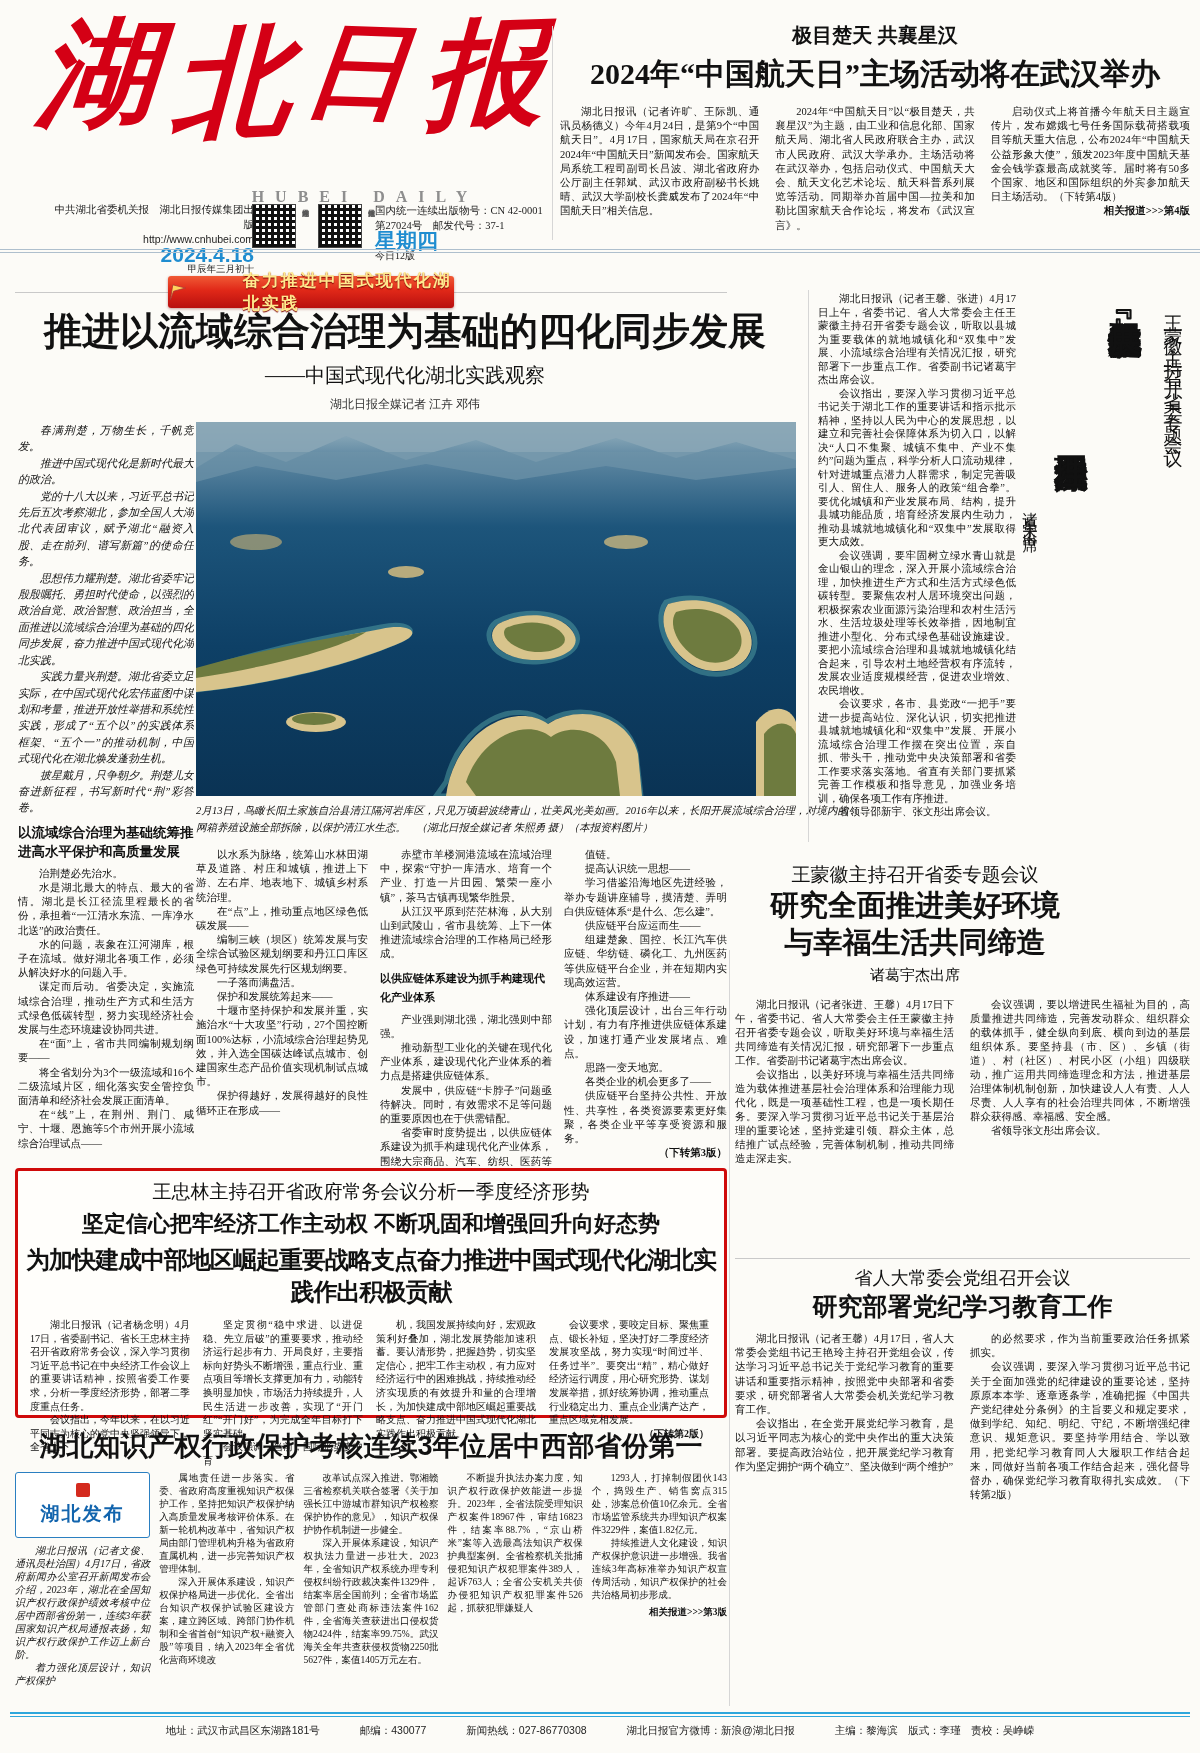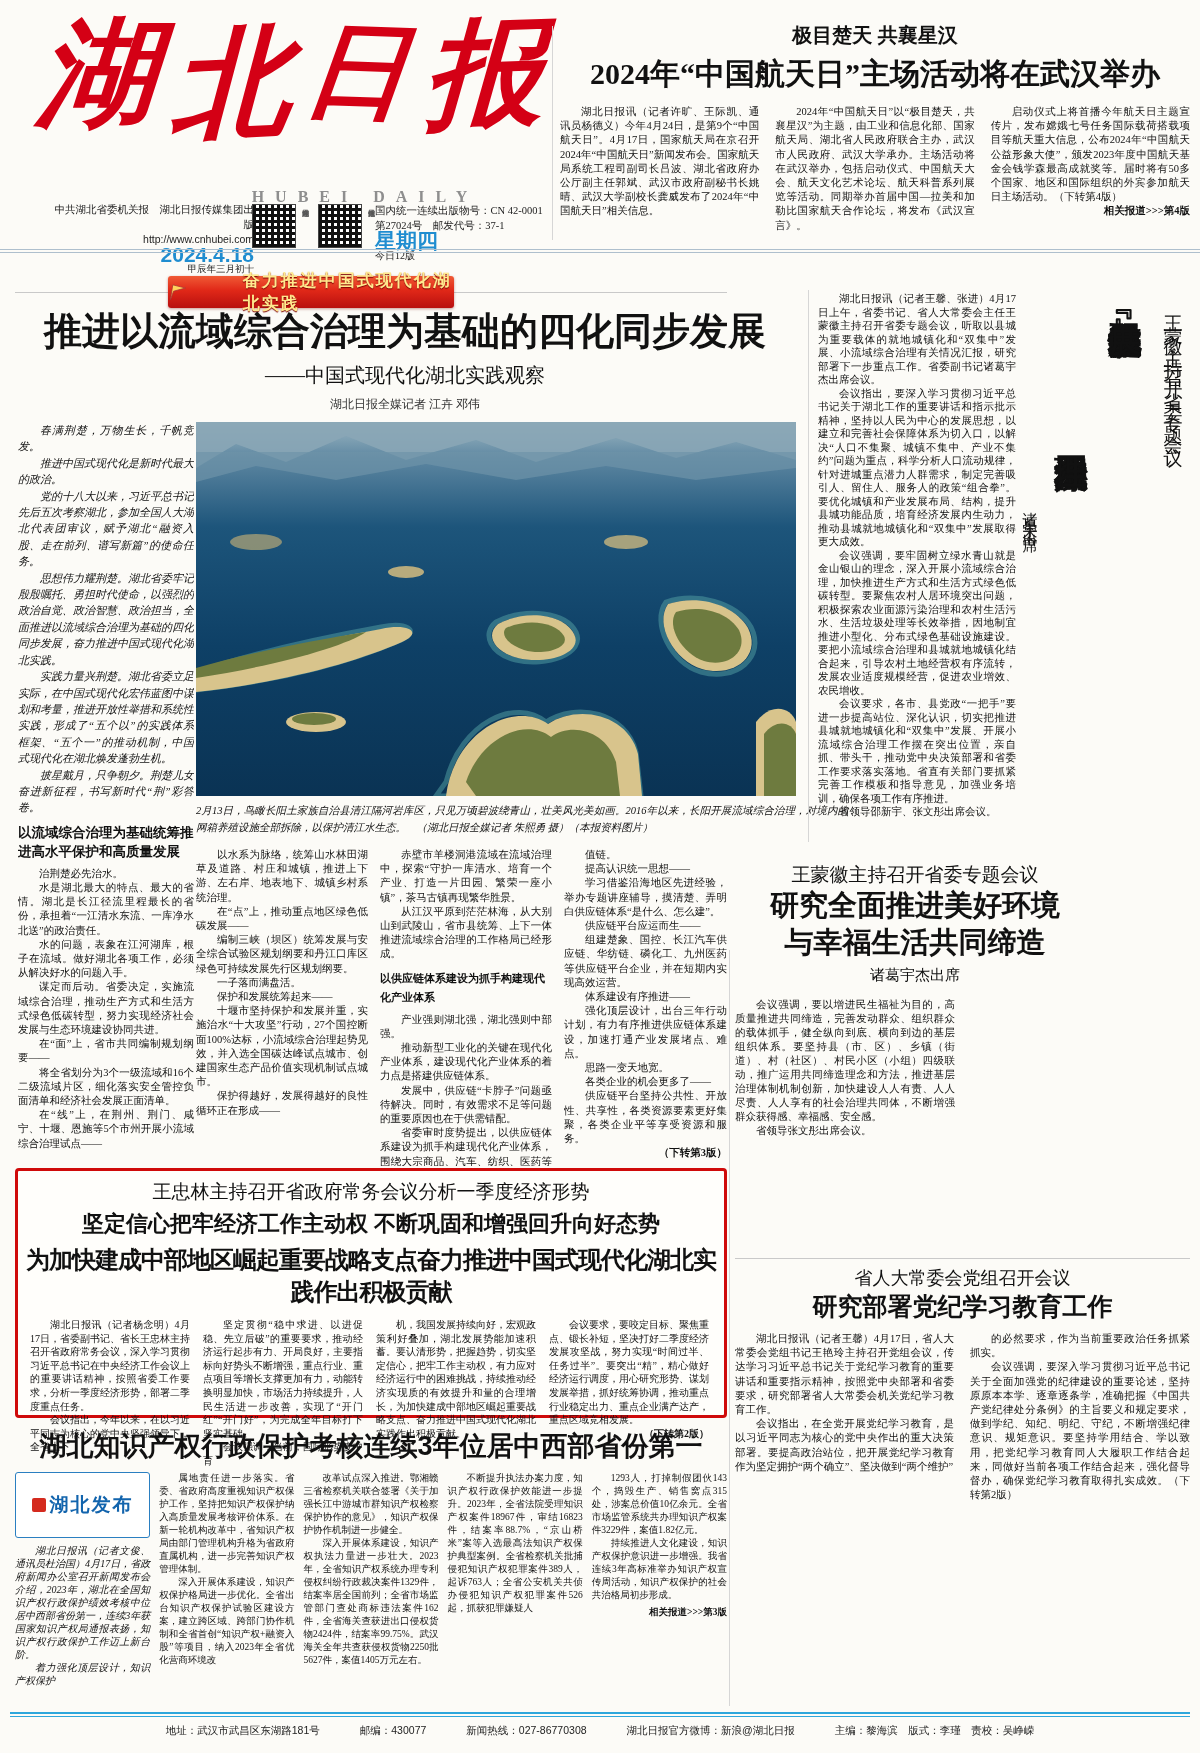--- a/index.html
+++ b/index.html
@@ -39,21 +39,21 @@
   .intro p{font-style:italic;font-size:11px;line-height:16.4px;}
   .subhead{font-family:"Liberation Sans",sans-serif;font-weight:900;font-size:13.5px;line-height:19px;text-align:left;margin:7px 0 6px;}
   
   .redbox{border:3px solid #cf0a0a;border-radius:4px;background:#fffefb;}
   
   .vtext{writing-mode:vertical-rl;text-orientation:upright;}
   
   .footer-line{background:#2fa7dc;}
   .caption{font-style:italic;font-size:10.5px;line-height:17px;text-align:justify;}
   .brandbox{border:1px solid #2a7fc1;border-radius:3px;background:#fff;height:64px;
-            display:flex;flex-direction:row;align-items:center;justify-content:center;gap:4px;margin-bottom:6px;}
+            display:flex;flex-direction:column;align-items:center;justify-content:center;gap:4px;margin-bottom:6px;}
   .brandbox .bb-title{color:#1264ad;font-family:"Liberation Sans",sans-serif;font-weight:900;font-size:19px;letter-spacing:2px;}
   .bb-icon{width:14px;height:14px;background:#d42a1e;border-radius:2px;}
   .photo-svg{display:block;}
 </style>
 </head>
 <body>
 
 <div class="page">
 
   <div class="abs" style="left:38px;top:16px;width:505px;height:168px;">
@@ -292,20 +292,24 @@
   <div class="abs vtext" style="left:1160px;top:300px;height:460px;font-size:19px;letter-spacing:11px;font-family:'Liberation Sans',sans-serif;">王蒙徽主持召开省委专题会议</div>
   <div class="abs vtext bigh" style="left:1102px;top:298px;height:640px;font-size:33px;text-align:left;">加快推进县城就地城镇化和『双集中』发展</div>
   <div class="abs vtext bigh" style="left:1048px;top:430px;height:445px;font-size:33px;text-align:left;">深入开展小流域综合治理</div>
   <div class="abs vtext" style="left:1020px;top:500px;height:140px;font-size:15px;letter-spacing:5px;">诸葛宇杰出席</div>
 
   <div class="abs kicker" style="left:735px;top:862px;width:360px;font-size:19px;font-weight:normal;">王蒙徽主持召开省委专题会议</div>
   <div class="abs bigh" style="left:735px;top:886px;width:360px;font-size:29px;">研究全面推进美好环境</div>
   <div class="abs bigh" style="left:735px;top:923px;width:360px;font-size:29px;">与幸福生活共同缔造</div>
   <div class="abs" style="left:735px;top:966px;width:360px;text-align:center;font-size:15px;">诸葛宇杰出席</div>
   <div class="abs" style="left:735px;top:998px;width:455px;display:flex;gap:16px;height:254px;overflow:hidden;">
+    <div class="col" style="width:219px;font-size:10.5px;line-height:14px;">
+        <p>湖北日报讯（记者张进、王馨）4月17日下午，省委书记、省人大常委会主任王蒙徽主持召开省委专题会议，听取美好环境与幸福生活共同缔造有关情况汇报，研究部署下一步重点工作。省委副书记诸葛宇杰出席会议。</p>
+        <p>会议指出，以美好环境与幸福生活共同缔造为载体推进基层社会治理体系和治理能力现代化，既是一项基础性工程，也是一项长期任务。要深入学习贯彻习近平总书记关于基层治理的重要论述，坚持党建引领、群众主体，总结推广试点经验，完善体制机制，推动共同缔造走深走实。</p>
+      </div>
     <div class="col" style="width:220px;font-size:10.5px;line-height:14px;">
         <p>会议强调，要以增进民生福祉为目的，高质量推进共同缔造，完善发动群众、组织群众的载体抓手，健全纵向到底、横向到边的基层组织体系。要坚持县（市、区）、乡镇（街道）、村（社区）、村民小区（小组）四级联动，推广运用共同缔造理念和方法，推进基层治理体制机制创新，加快建设人人有责、人人尽责、人人享有的社会治理共同体，不断增强群众获得感、幸福感、安全感。</p>
         <p>省领导张文彤出席会议。</p>
       </div>
   </div>
 
   <div class="abs rule-h" style="left:735px;top:1258px;width:455px;"></div>
 
   <div class="abs kicker" style="left:735px;top:1266px;width:455px;font-size:18px;font-weight:normal;">省人大常委会党组召开会议</div>
   <div class="abs bigh" style="left:735px;top:1290px;width:455px;font-size:25px;">研究部署党纪学习教育工作</div>

